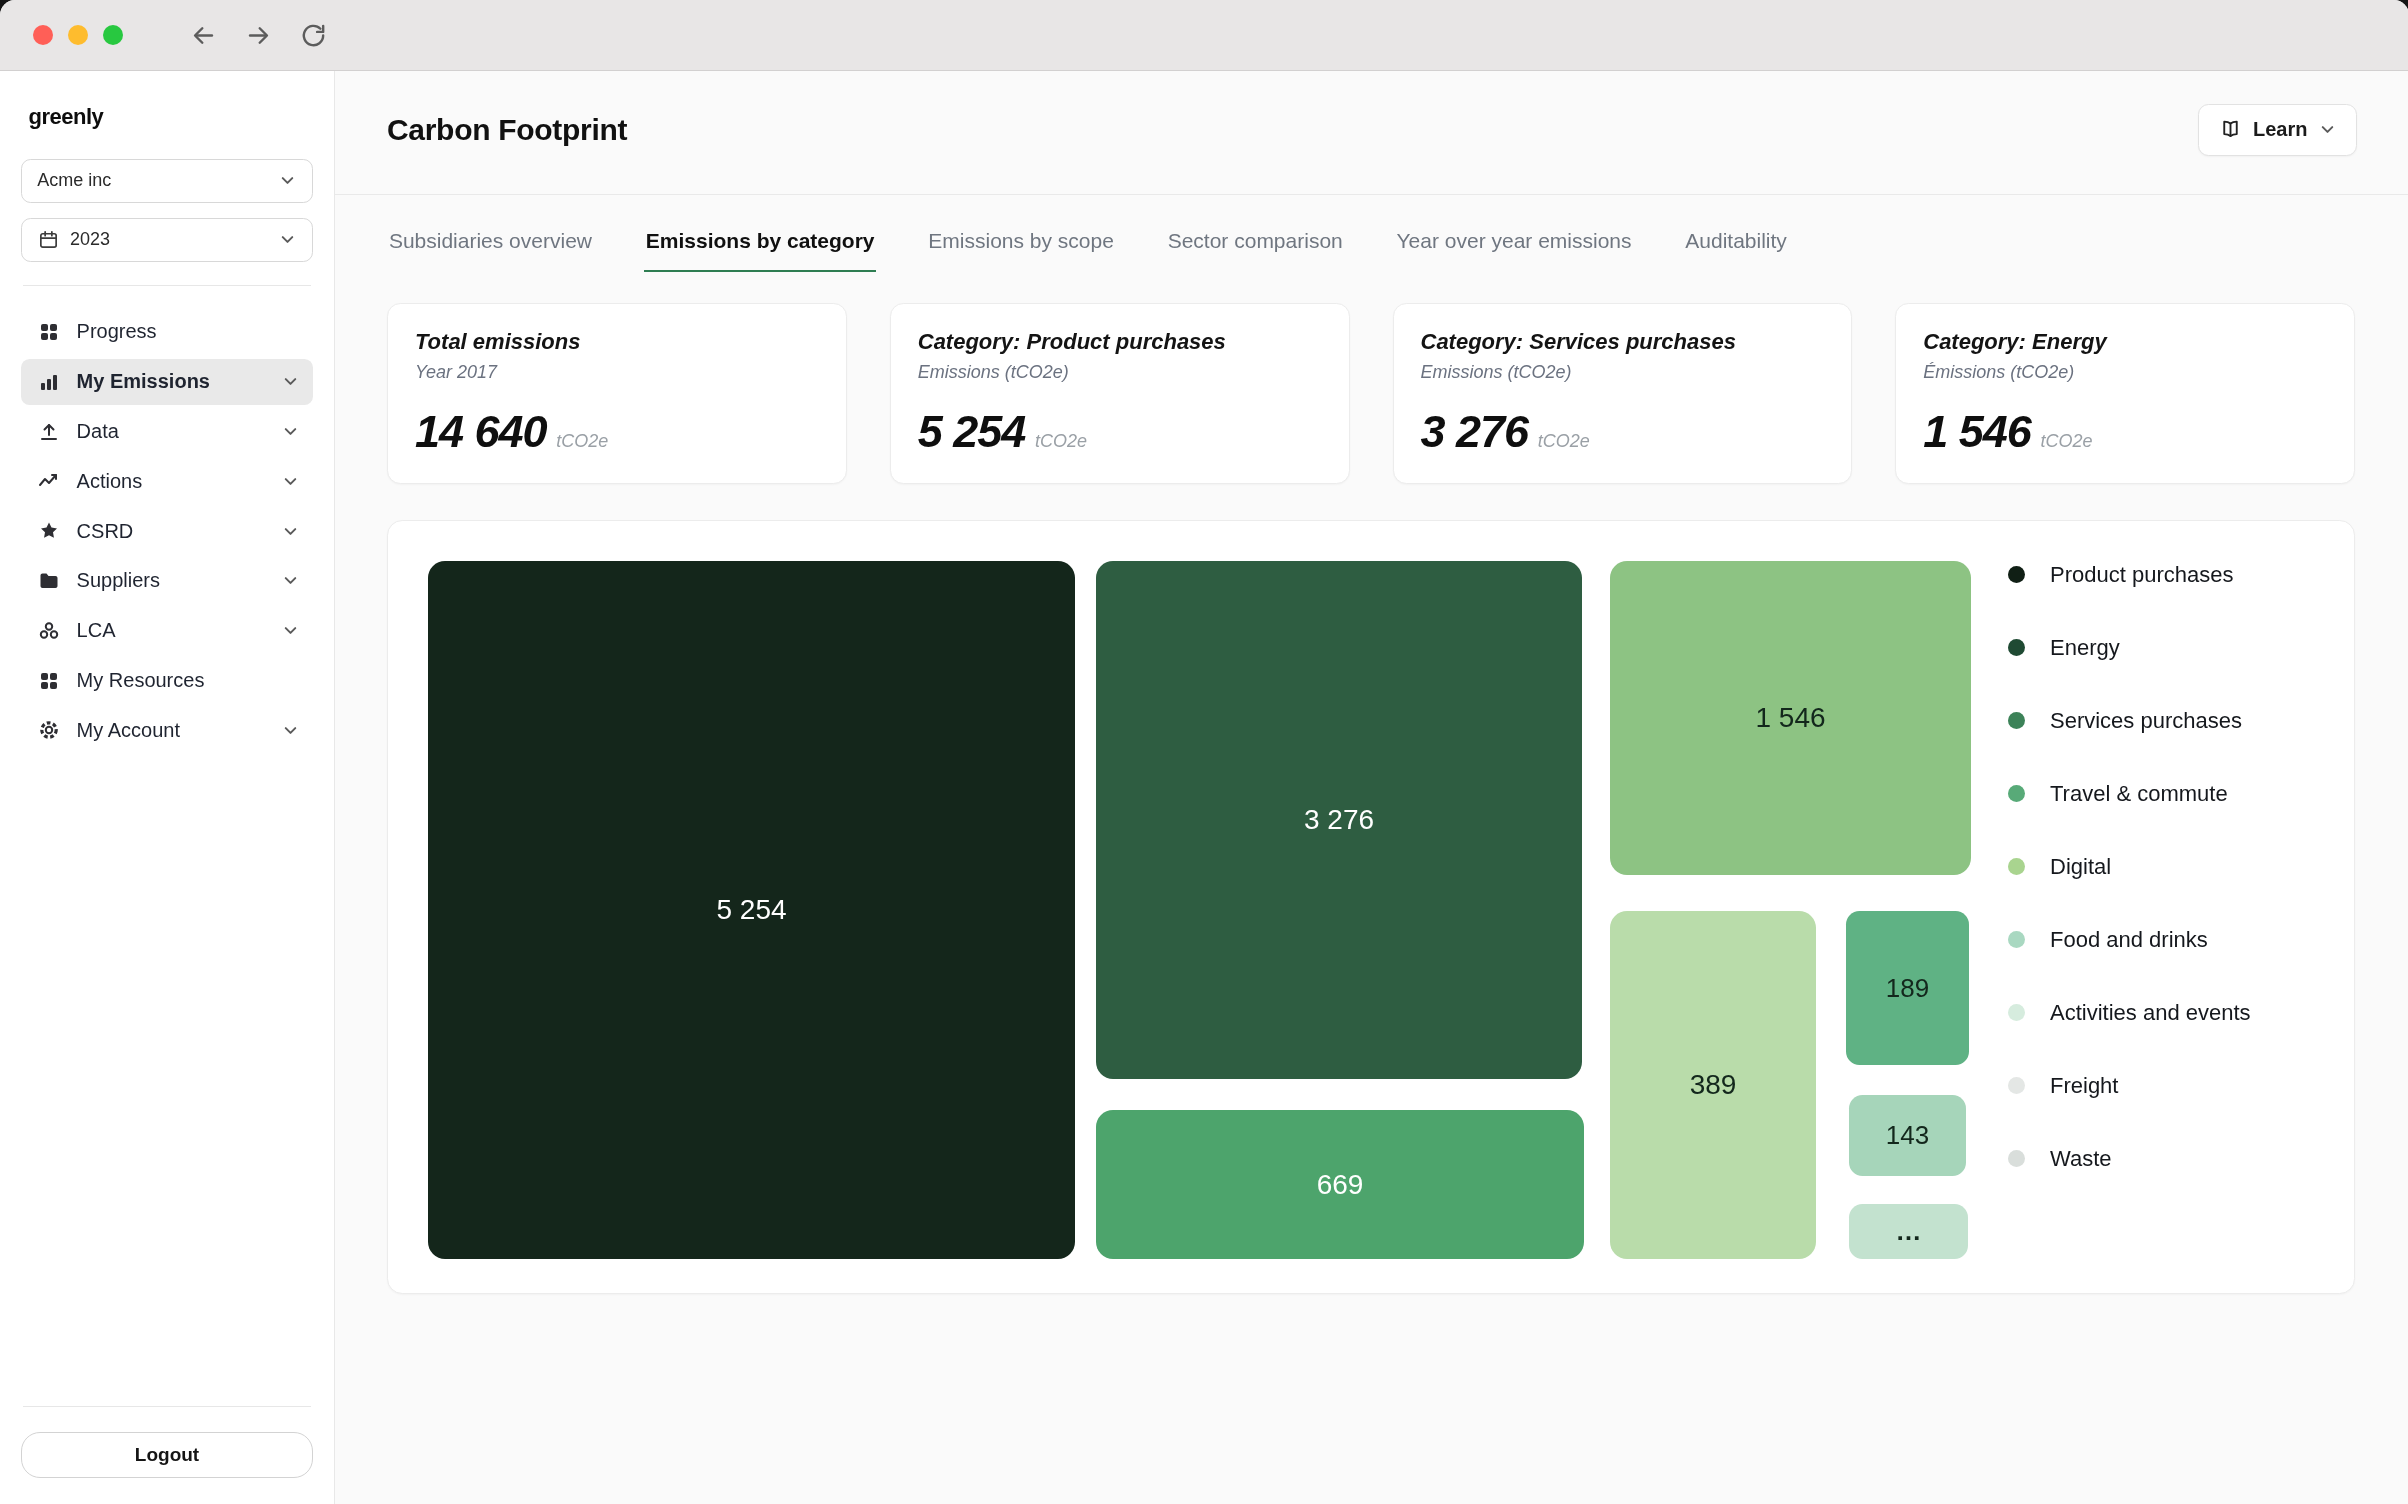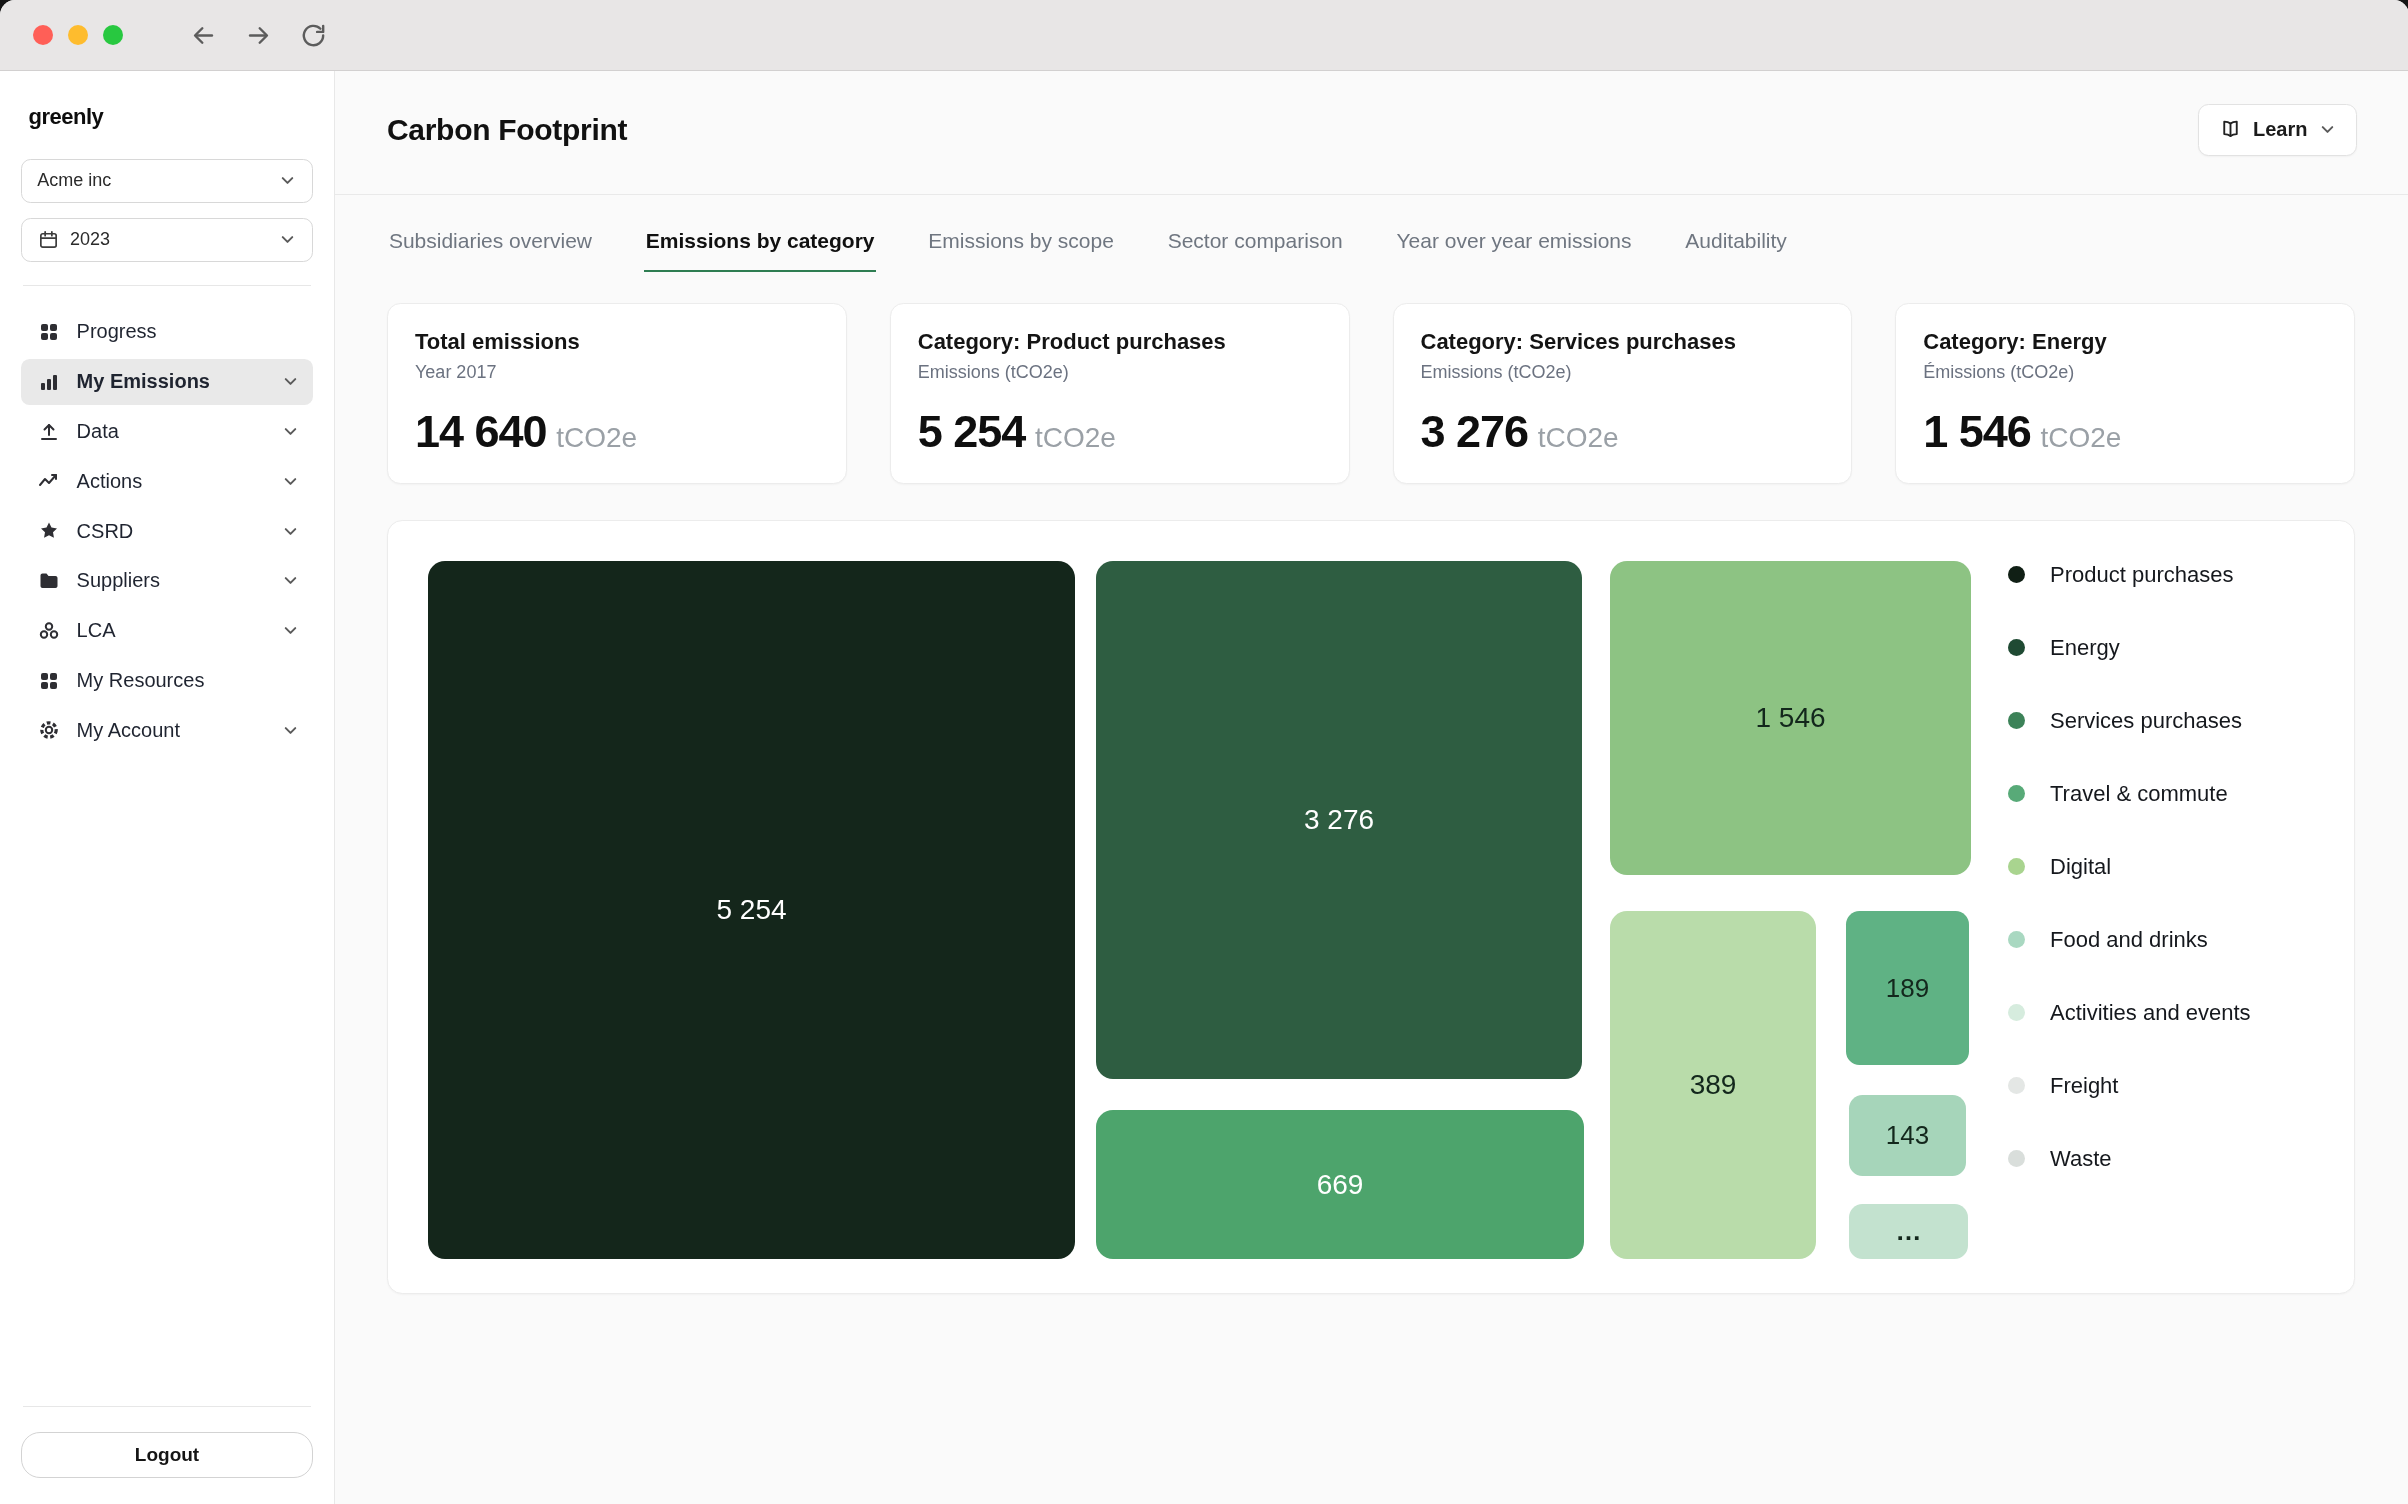--- a/index.html
+++ b/index.html
@@ -40,27 +40,27 @@
   .page-header { display:flex; align-items:center; justify-content:space-between; padding:32.5px 52px 0 52px; }
   .page-title { font-size:30px; font-weight:700; color:#111; letter-spacing:-0.3px; }
   .learn-btn { display:flex; align-items:center; gap:10.5px; height:52px; padding:0 19px; background:#fff; border:1px solid #e2e2e2; border-radius:10.5px; font-size:20px; font-weight:600; color:#1b1b1b; cursor:pointer; box-shadow:0 1px 1.9px rgba(0,0,0,.04); font-family:inherit; }
   .learn-btn svg.book { width:25px; height:25px; color:#222; }
   .header-divider { border:none; border-top:1px solid #e9e9e9; margin-top:38px; }
 
   .tabs { display:flex; gap:50px; padding:34px 52px 0; }
   .tab { background:none; border:none; font-size:21px; color:#6f7680; padding:0 1.9px 17px; cursor:pointer; border-bottom:2.9px solid transparent; font-family:inherit; }
   .tab.active { color:#101010; font-weight:700; border-bottom-color:#2e7d52; }
 
-  .cards { display:flex; gap:43px; padding:31px 54px 0 52px; }
+  .cards { display:flex; gap:43px; padding:31px 54px 0 52px;font-style:italic; }
   .card { flex:1; background:#fff; border:1px solid #ececec; border-radius:13.4px; padding:25px 27px; box-shadow:0 1px 1.9px rgba(0,0,0,.03); }
   .card-title { font-size:22px; font-weight:700; color:#141414; }
   .card-sub { font-size:18px; color:#6b7280; margin-top:7.6px; }
   .card-value-row { display:flex; align-items:baseline; gap:9.6px; margin-top:23px; }
   .card-value { font-size:45px; font-weight:700; color:#0f0f0f; letter-spacing:-1px; }
-  .card-unit { font-size:28px; font-weight:500; color:#9aa0a6; }
+  .card-unit { font-size:18px; font-weight:500; color:#9aa0a6; }
 
   .chart-card { position:relative; margin:36px 54px 0 52px; height:774px; background:#fff; border:1px solid #ececec; border-radius:15.3px; box-shadow:0 1px 1.9px rgba(0,0,0,.03); }
   .tm-block { position:absolute; display:flex; align-items:center; justify-content:center; border-radius:17px; font-size:28px; font-weight:500; cursor:pointer; }
   .b1 { left:40px;  top:40px;  width:647px; height:698px; }
   .b2 { left:708px; top:40px;  width:486px; height:518px; }
   .b3 { left:708px; top:589px; width:488px; height:149px; }
   .b4 { left:1222px;top:40px;  width:361px; height:314px; }
   .b5 { left:1222px;top:390px; width:206px; height:348px; }
   .b6 { left:1458px;top:390px; width:123px; height:154px; border-radius:13.4px; font-size:26px; }
   .b7 { left:1461px;top:574px; width:117px; height:81px;  border-radius:13.4px; font-size:26px; }

